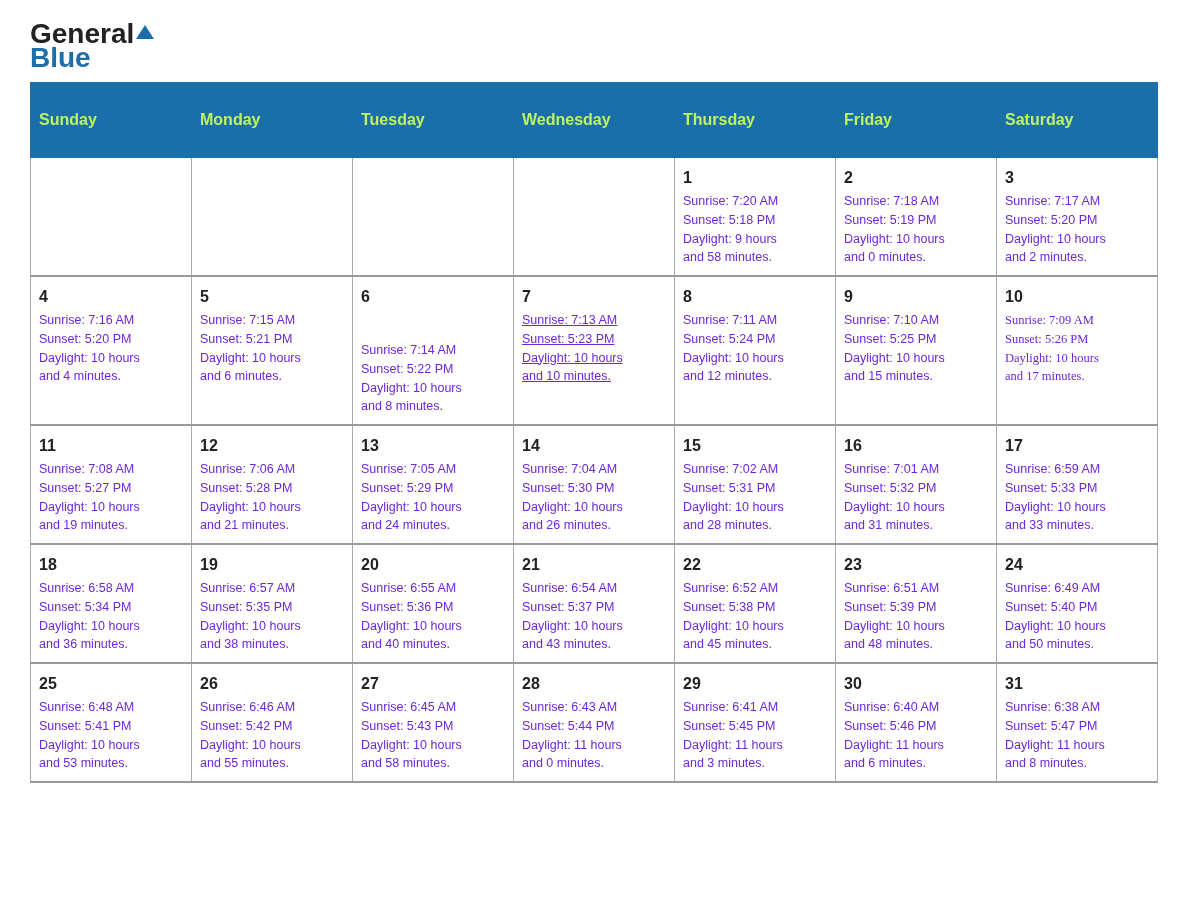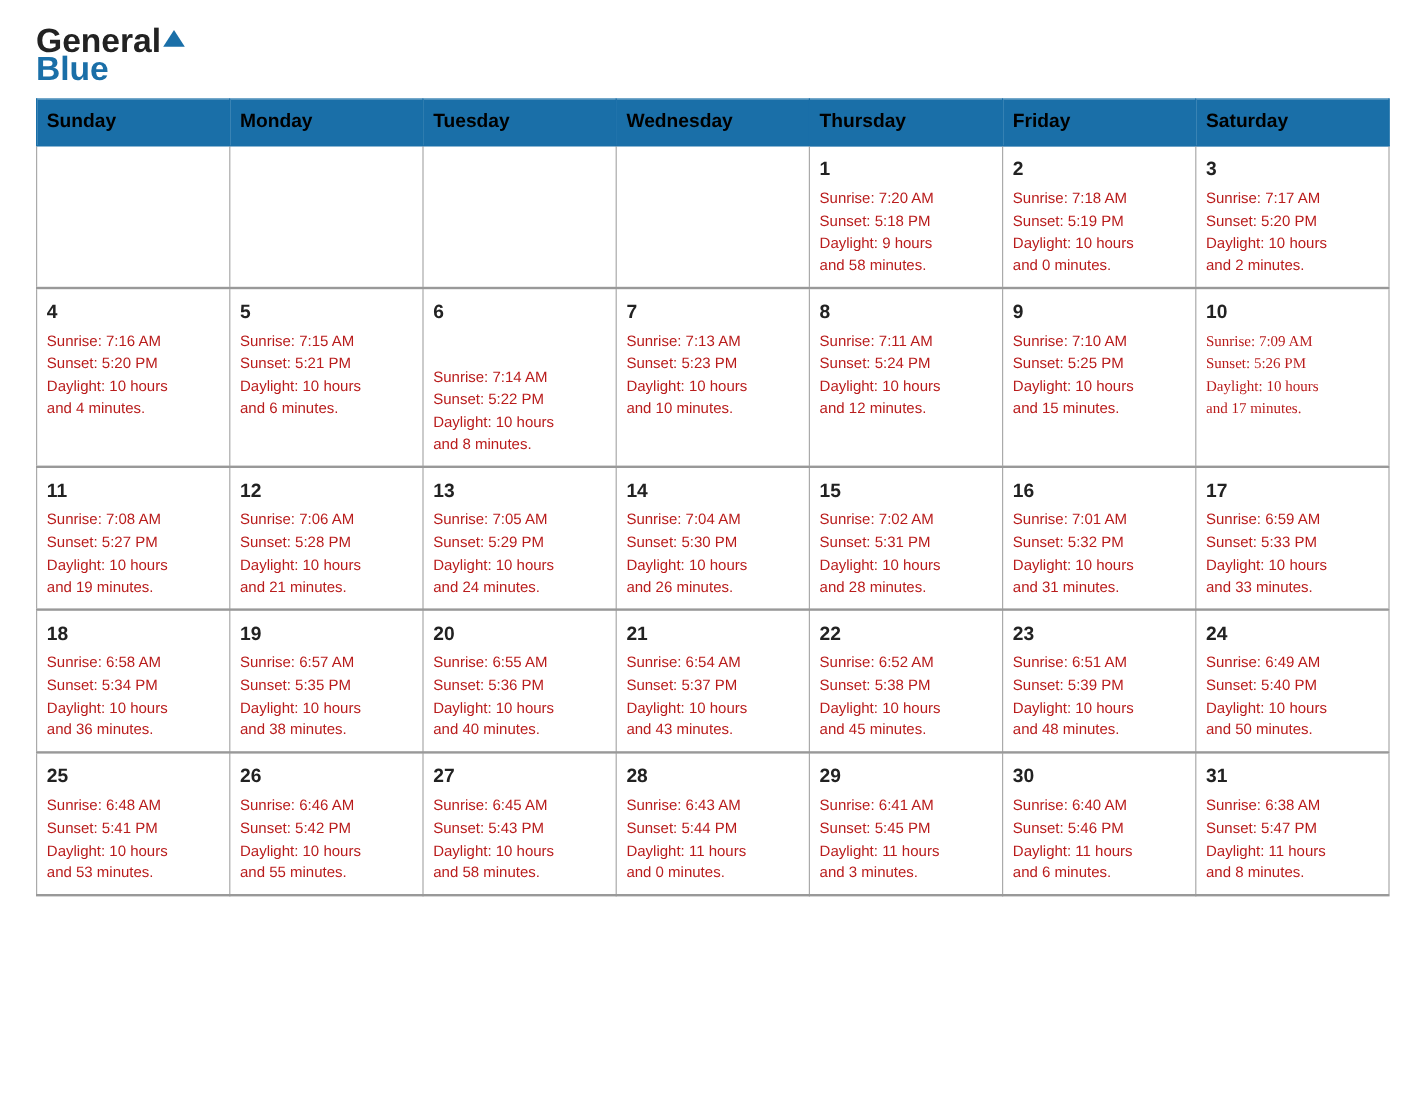--- a/index.html
+++ b/index.html
@@ -42,45 +42,45 @@
     }
     .calendar {
       width: 100%;
       border-collapse: collapse;
       margin-top: 10px;
     }
     .calendar thead tr {
       background-color: #1a6fa8;
     }
     .calendar thead th {
-      color: #000000;
+      color: #bef264;
       font-size: 16px;
       font-weight: bold;
-      padding: 10px 8px;
+      padding: 28px 8px;
       text-align: left;
       border: 1px solid #1a6fa8;
     }
     .calendar tbody td {
       vertical-align: top;
       padding: 8px;
       border: 1px solid #aaa;
       font-size: 12.5px;
       line-height: 1.5;
       width: 14.28%;
       min-height: 90px;
     }
     .day-number {
       font-size: 16px;
       font-weight: bold;
       color: #222;
       display: block;
       margin-bottom: 2px;
     }
     .day-info {
-      color: #b91c1c;
+      color: #6d28d9;
       font-size: 12.5px;
     }
     .empty-cell {
       background: #fff;
     }
     .calendar tbody tr {
       border-bottom: 2px solid #999;
     }
   </style>
 </head>
@@ -157,21 +157,21 @@
         </td>
         <td>
           <span class="day-number">6</span>
           <div class="day-info" style="white-space: pre-line; margin-top: 32px;">Sunrise: 7:14 AM
 Sunset: 5:22 PM
 Daylight: 10 hours
 and 8 minutes.</div>
         </td>
         <td>
           <span class="day-number">7</span>
-          <div class="day-info" style="white-space: pre-line;">Sunrise: 7:13 AM
+          <div class="day-info" style="white-space: pre-line; text-decoration: underline;">Sunrise: 7:13 AM
 Sunset: 5:23 PM
 Daylight: 10 hours
 and 10 minutes.</div>
         </td>
         <td>
           <span class="day-number">8</span>
           <div class="day-info" style="white-space: pre-line;">Sunrise: 7:11 AM
 Sunset: 5:24 PM
 Daylight: 10 hours
 and 12 minutes.</div>

